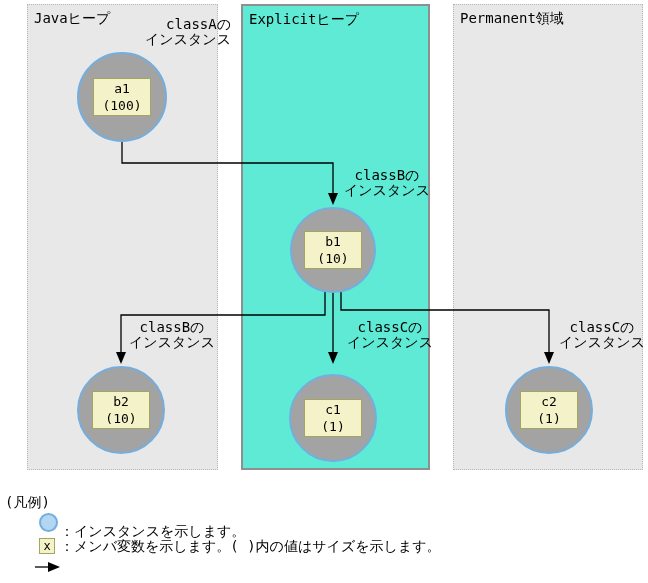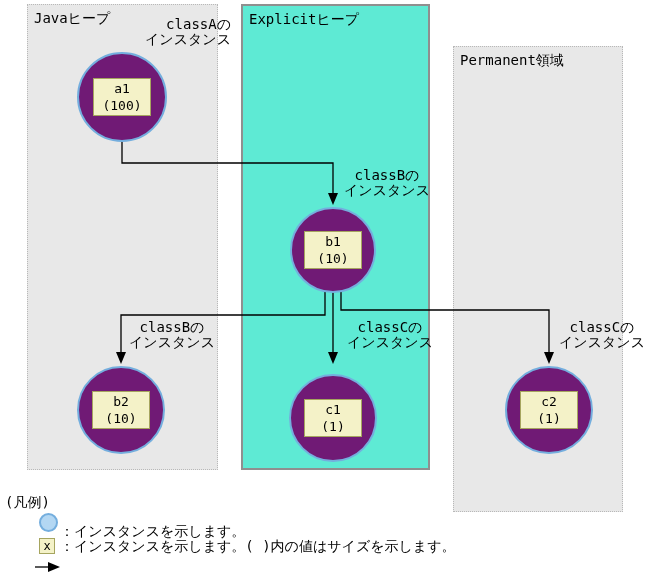--- a/index.html
+++ b/index.html
@@ -13,40 +13,40 @@
     color: #000000;
     overflow: hidden;
   }
 
   
   .panel { position: absolute; top: 4px; height: 466px; }
   .panel.gray { background: #e8e8e8; border: 1px dotted #b8b8b8; }
   .panel.white { background: #5eead4; border: 2px solid #8f8f8f; }
   .panel-java      { left: 27px;  width: 191px; }
   .panel-explicit  { left: 241px; width: 189px; }
-  .panel-permanent { left: 453px; width: 170px; margin-top: 42px; }
+  .panel-permanent { left: 453px; width: 190px; }
   .panel-title {
     position: absolute; top: 5px; left: 6px;
     font-size: 14px; line-height: 16px; white-space: nowrap;
   }
 
   
   svg.wires {
     position: absolute; left: 0; top: 0;
     width: 648px; height: 583px;
     pointer-events: none;
   }
   svg.wires path { fill: none; stroke: #000000; stroke-width: 1.3px; }
   svg.wires polygon { fill: #000000; stroke: none; }
 
   
   .inode {
     position: absolute;
     border-radius: 50%;
-    background: #701a75;
+    background: #a3a3a3;
     border: 2px solid #74aede;
     display: flex; align-items: center; justify-content: center;
   }
   .n-a1 { left: 77px;  top: 52px;  width: 90px; height: 90px; }
   .n-b1 { left: 290px; top: 207px; width: 86px; height: 86px; }
   .n-b2 { left: 77px;  top: 366px; width: 88px; height: 88px; }
   .n-c1 { left: 289px; top: 374px; width: 88px; height: 88px; }
   .n-c2 { left: 505px; top: 366px; width: 88px; height: 88px; }
   .mbox {
     background: #f4f2c8;
@@ -180,15 +180,15 @@
     <div>classCの</div>
     <div>インスタンス</div>
   </div>
 
   <div class="legend-title">(凡例)</div>
   <div class="legend-circle"></div>
   <div class="legend-text lt-1">：インスタンスを示します。</div>
   <div class="legend-box">
     <span>x</span>
   </div>
-  <div class="legend-text lt-2">：インスタンスを示します。( )内の値はサイズを示します。</div>
+  <div class="legend-text lt-2">：メンバ変数を示します。( )内の値はサイズを示します。</div>
 
 </div>
 
 </body></html>

